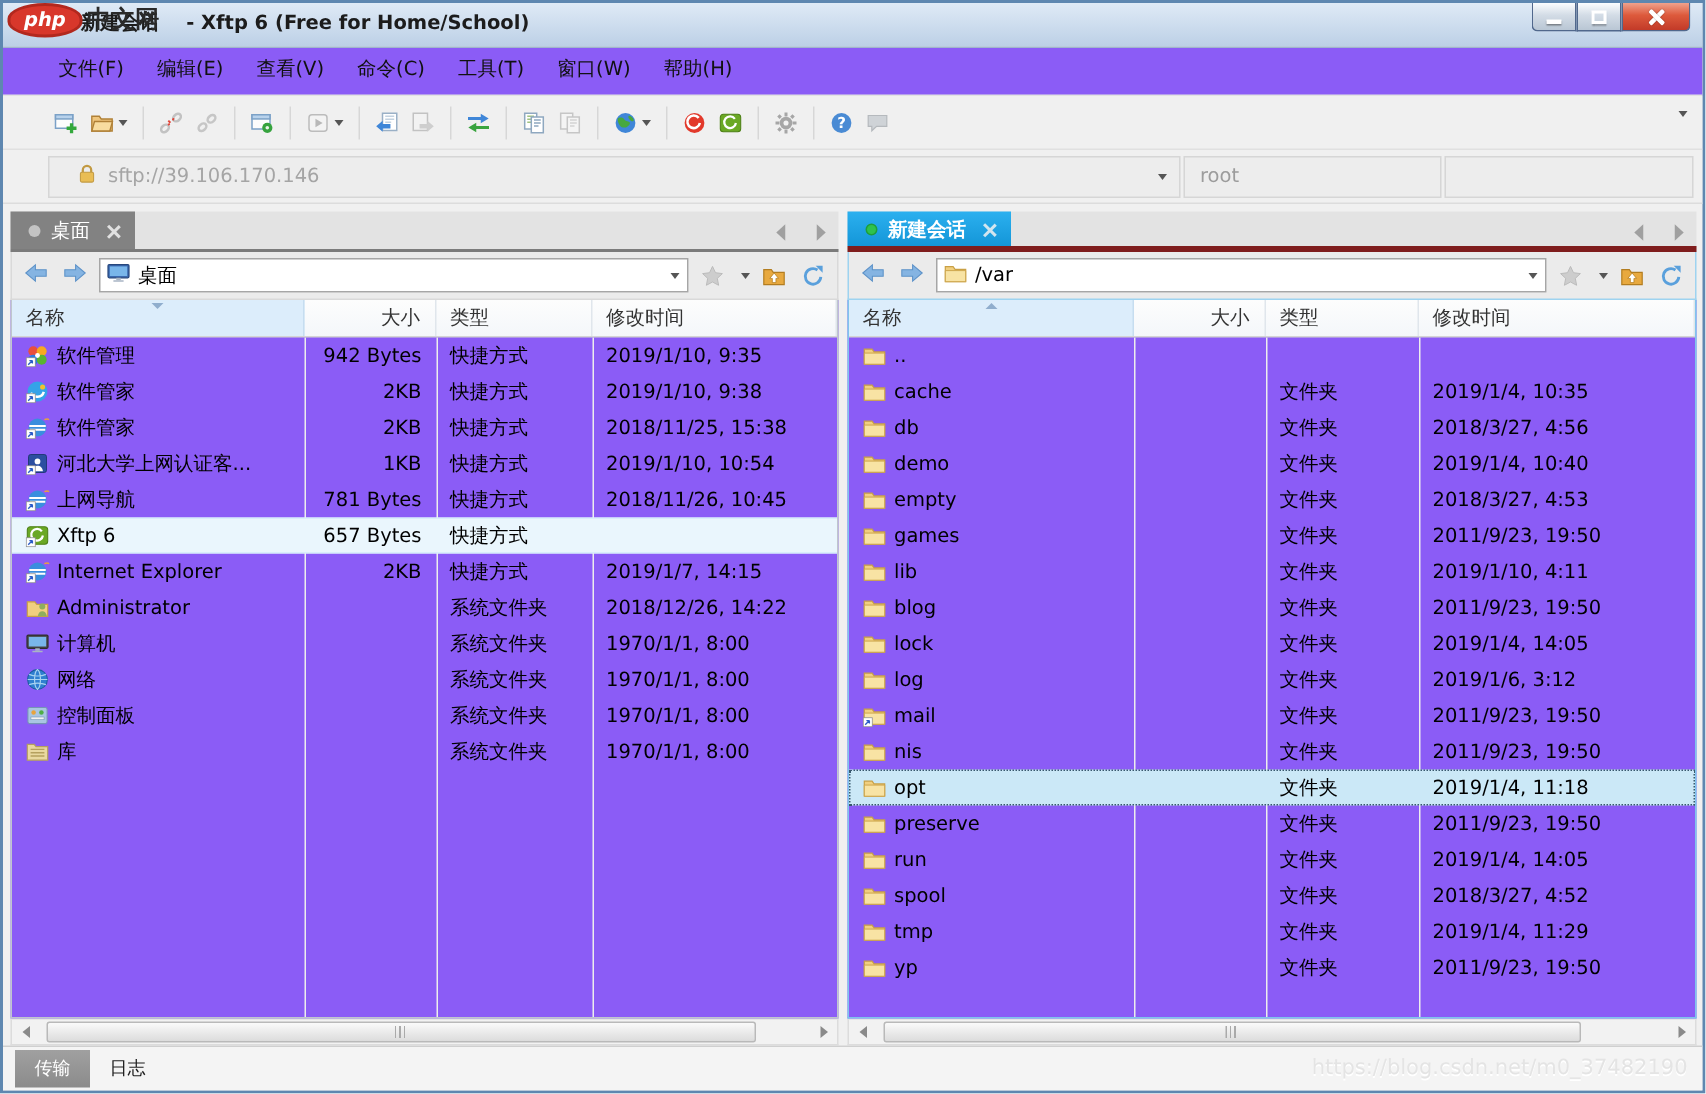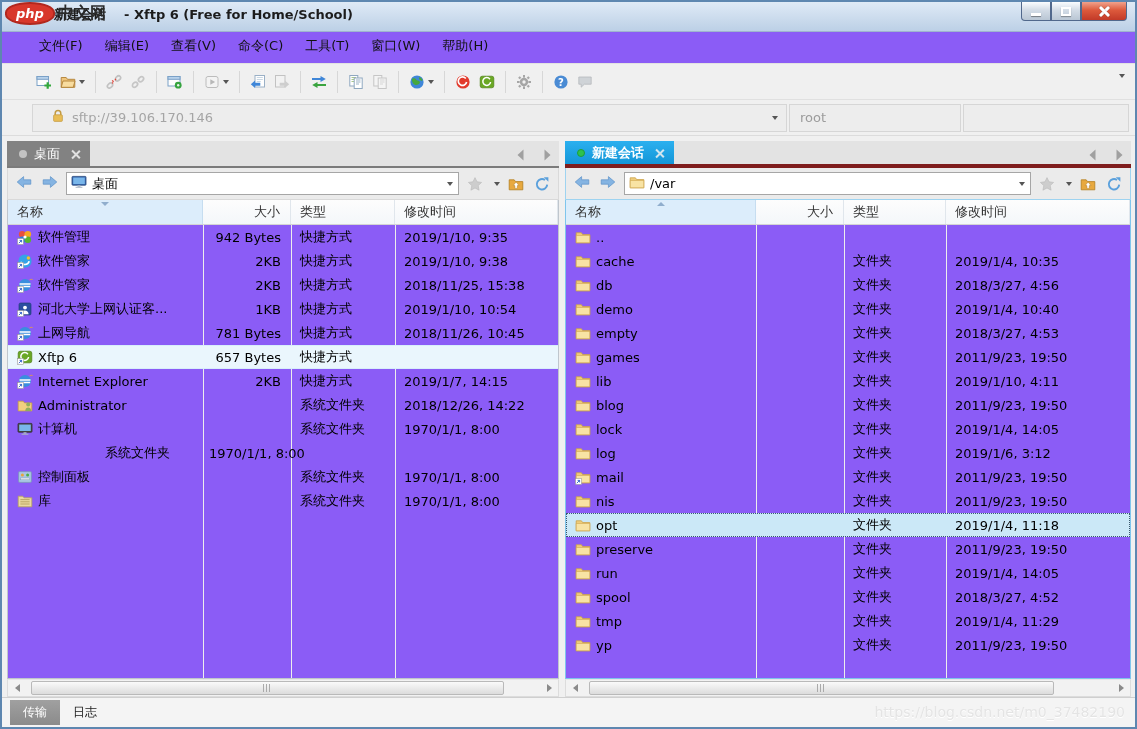--- a/index.html
+++ b/index.html
@@ -533,20 +533,27 @@
                   <path d="M6.5 11.2h3v1.6h-3z" fill="#a9b4c4"></path>
                   <path d="M4.6 12.8h6.8v1h-6.8z" fill="#a9b4c4"></path>
                 </svg>
                 <span class="fname">计算机</span>
               </div>
               <div class="cell c1"></div>
               <div class="cell c2">系统文件夹</div>
               <div class="cell c3">1970/1/1, 8:00</div>
             </div>
             <div class="row">
+              <div class="cell c0">
+                <svg viewBox="0 0 16 16" width="16" height="16">
+                  <circle cx="8" cy="8" r="6.6" fill="#2f7fd0" stroke="#1c5c9e" stroke-width="0.7"></circle>
+                  <path d="M1.4 8h13.2M8 1.4c2.6 2 2.6 11.2 0 13.2M8 1.4c-2.6 2-2.6 11.2 0 13.2M2.4 4.6c3 1.4 8.2 1.4 11.2 0M2.4 11.4c3-1.4 8.2-1.4 11.2 0" fill="none" stroke="#a8d2f0" stroke-width="0.8"></path>
+                </svg>
+                <span class="fname">网络</span>
+              </div>
               <div class="cell c1"></div>
               <div class="cell c2">系统文件夹</div>
               <div class="cell c3">1970/1/1, 8:00</div>
             </div>
             <div class="row">
               <div class="cell c0">
                 <svg viewBox="0 0 16 16" width="16" height="16">
                   <rect x="1.6" y="2.6" width="12.8" height="10.8" rx="1.2" fill="#a9c6e2" stroke="#7595b5" stroke-width="0.7"></rect>
                   <circle cx="5.4" cy="6" r="1.5" fill="#e8a33d"></circle>
                   <circle cx="10.6" cy="6" r="1.5" fill="#4fae46"></circle>

